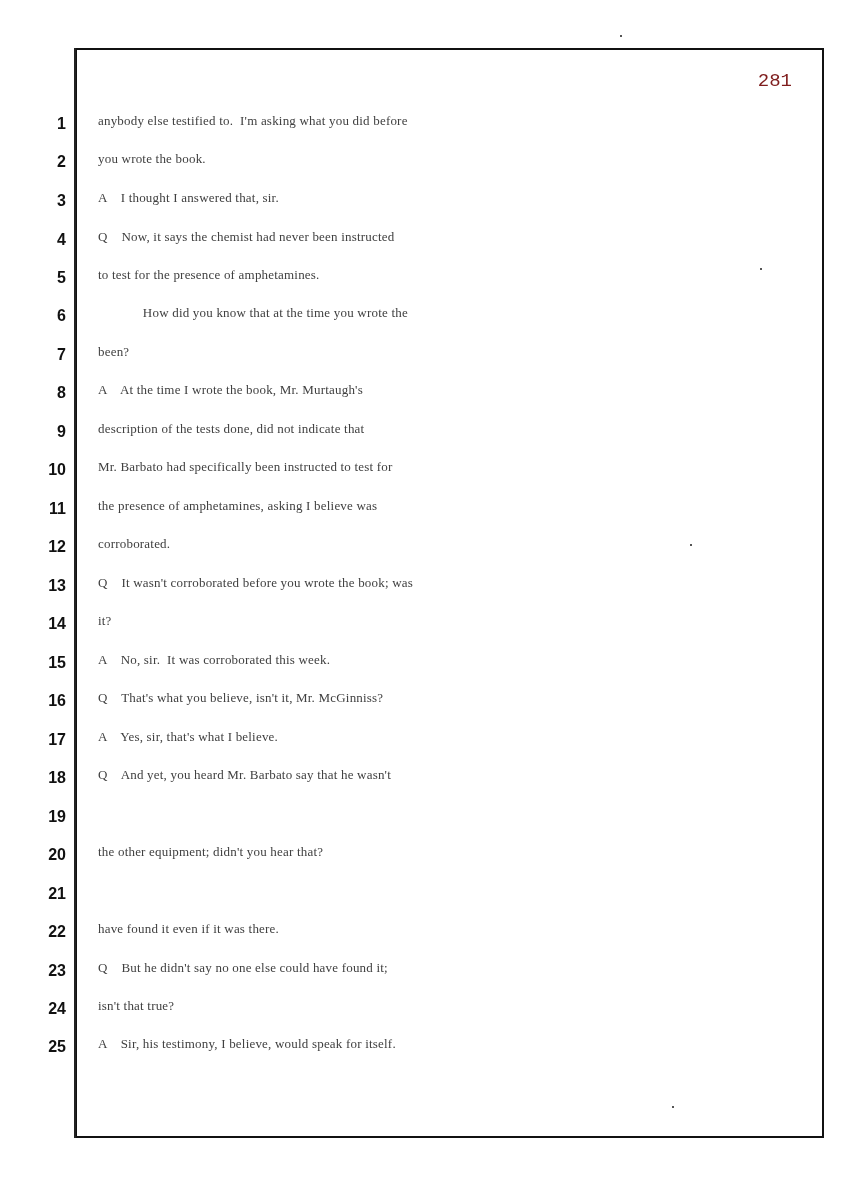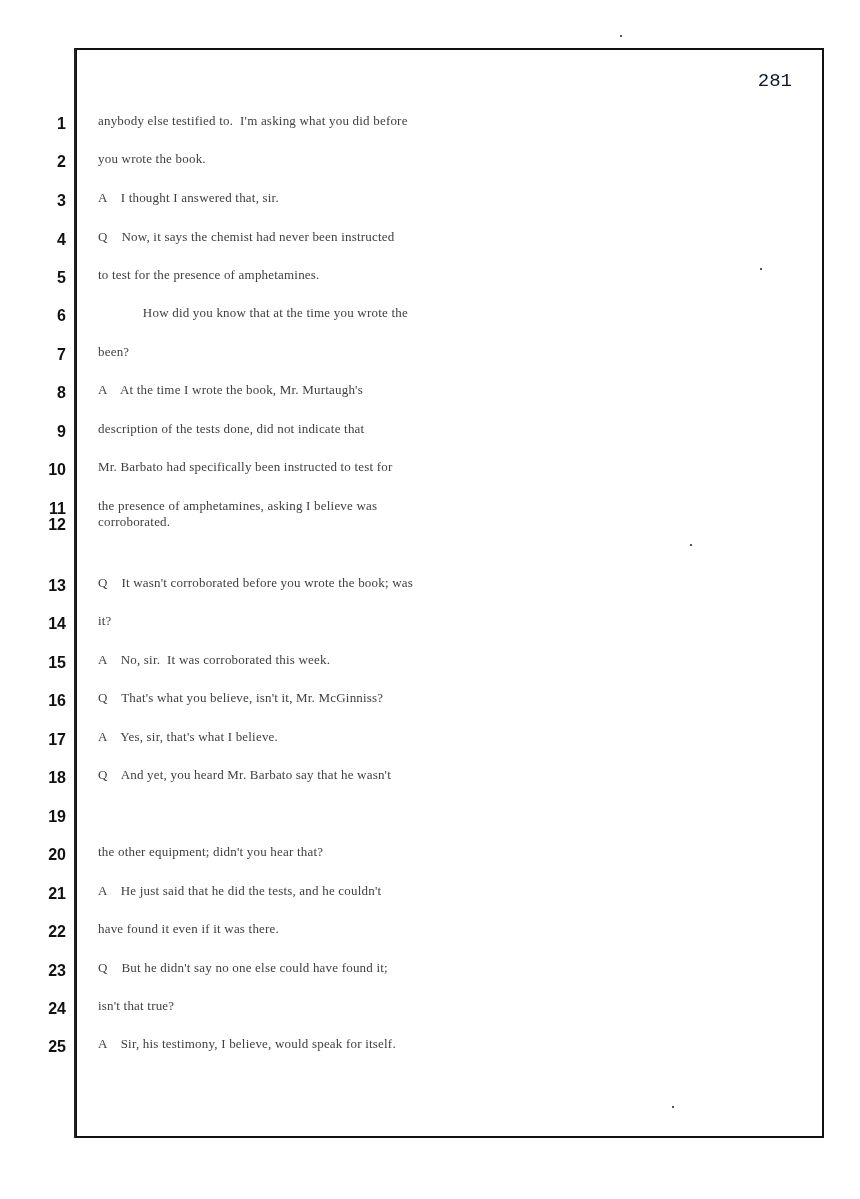--- a/index.html
+++ b/index.html
@@ -6,21 +6,21 @@
   body { width: 860px; height: 1199px; position: relative; overflow: hidden; }
   .page-border {
     position: absolute; left: 75px; top: 48px; width: 749px; height: 1090px;
     border: 2px solid #111; box-sizing: border-box;
   }
   .margin-rule {
     position: absolute; left: 74px; top: 48px; width: 2px; height: 1090px; background: #222;
   }
   .page-number {
     position: absolute; right: 68px; top: 70px;
-    font-family: "Liberation Mono", monospace; font-size: 19px; color: #0f172a;
+    font-family: "Liberation Mono", monospace; font-size: 19px; color: #7f1d1d;
   }
   .line {
     position: absolute; left: 0; width: 860px; height: 30px;
   }
   .line-num {
     position: absolute; left: 30px; width: 36px; text-align: right;
     font-family: "Liberation Sans", sans-serif; font-weight: bold; font-size: 16px; color: #111;
     top: 4px;
   }
   .line-text {
@@ -76,21 +76,21 @@
       <span class="line-text">description of the tests done, did not indicate that</span>
     </div>
   <div class="line" style="top:457px">
       <span class="line-num">10</span>
       <span class="line-text">Mr. Barbato had specifically been instructed to test for</span>
     </div>
   <div class="line" style="top:496px">
       <span class="line-num">11</span>
       <span class="line-text">the presence of amphetamines, asking I believe was</span>
     </div>
-  <div class="line" style="top:512px">
+  <div class="line" style="top:534px">
       <span class="line-num">12</span>
       <span class="line-text">corroborated.</span>
     </div>
   <div class="line" style="top:573px">
       <span class="line-num">13</span>
       <span class="line-text">Q    It wasn't corroborated before you wrote the book; was</span>
     </div>
   <div class="line" style="top:611px">
       <span class="line-num">14</span>
       <span class="line-text">it?</span>
@@ -113,21 +113,20 @@
     </div>
   <div class="line" style="top:804px">
       <span class="line-num">19</span>
     </div>
   <div class="line" style="top:842px">
       <span class="line-num">20</span>
       <span class="line-text">the other equipment; didn't you hear that?</span>
     </div>
   <div class="line" style="top:881px">
       <span class="line-num">21</span>
-      <span class="line-text">A    He just said that he did the tests, and he couldn't</span>
     </div>
   <div class="line" style="top:919px">
       <span class="line-num">22</span>
       <span class="line-text">have found it even if it was there.</span>
     </div>
   <div class="line" style="top:958px">
       <span class="line-num">23</span>
       <span class="line-text">Q    But he didn't say no one else could have found it;</span>
     </div>
   <div class="line" style="top:996px">

